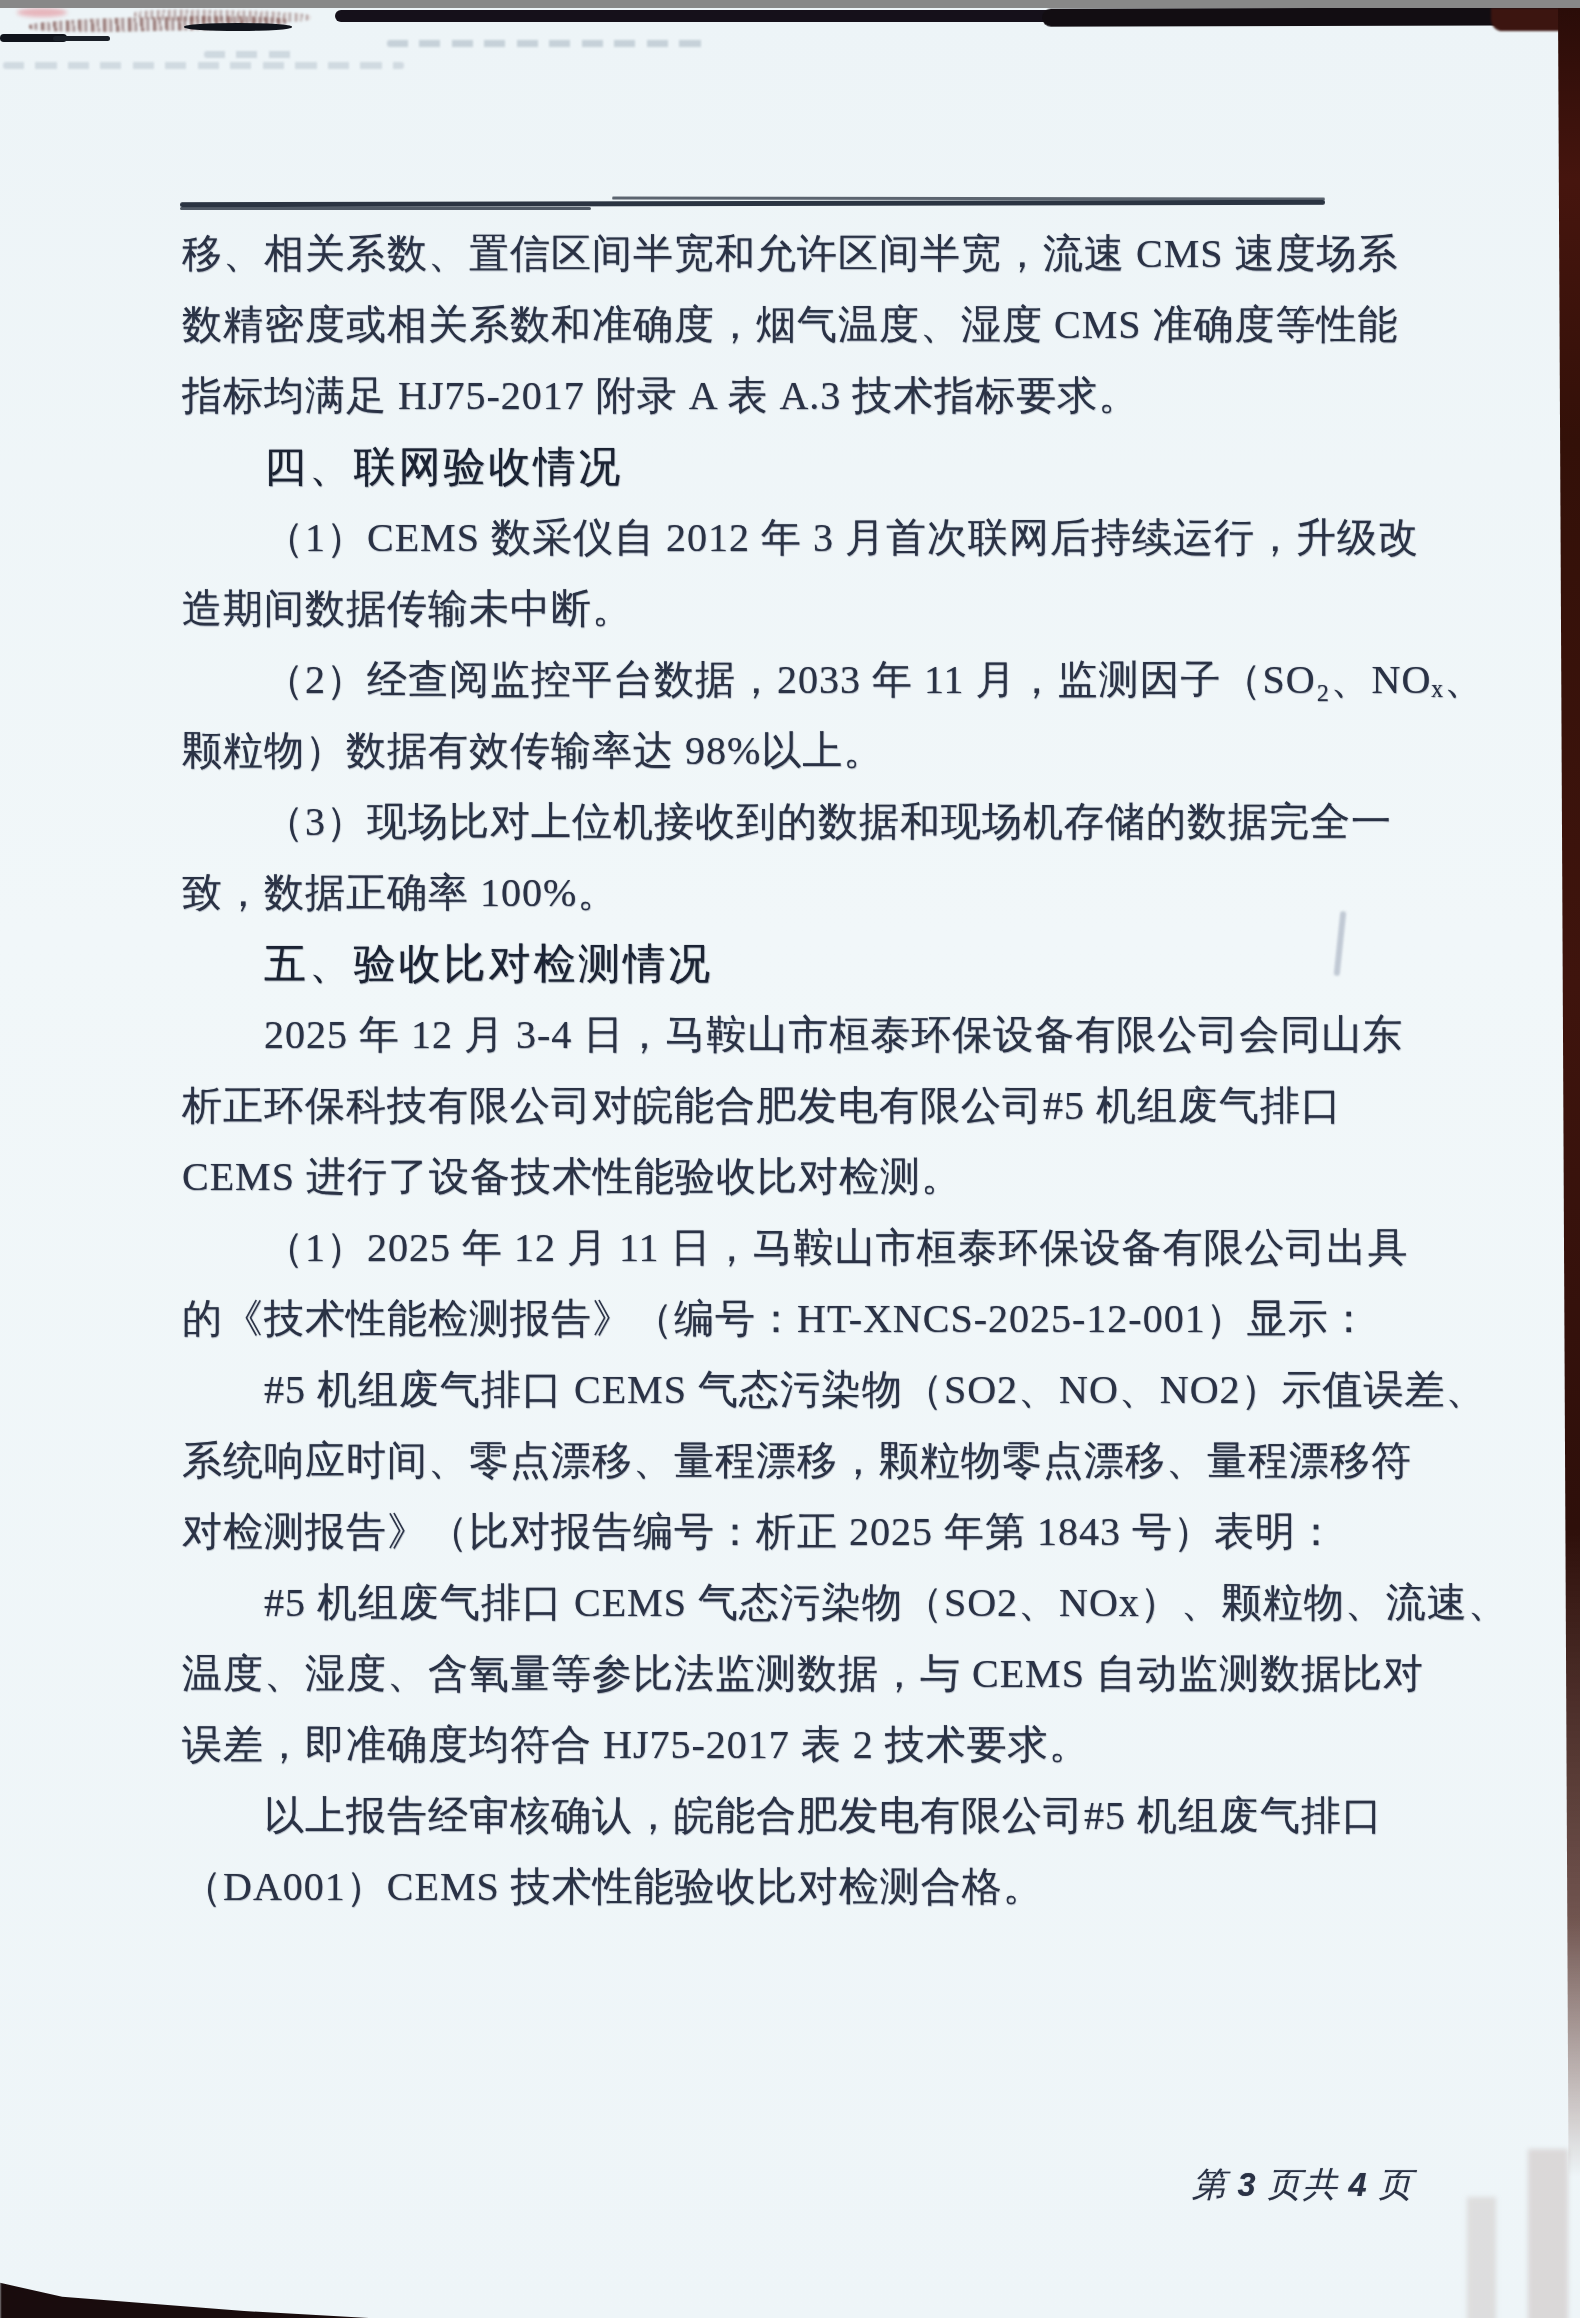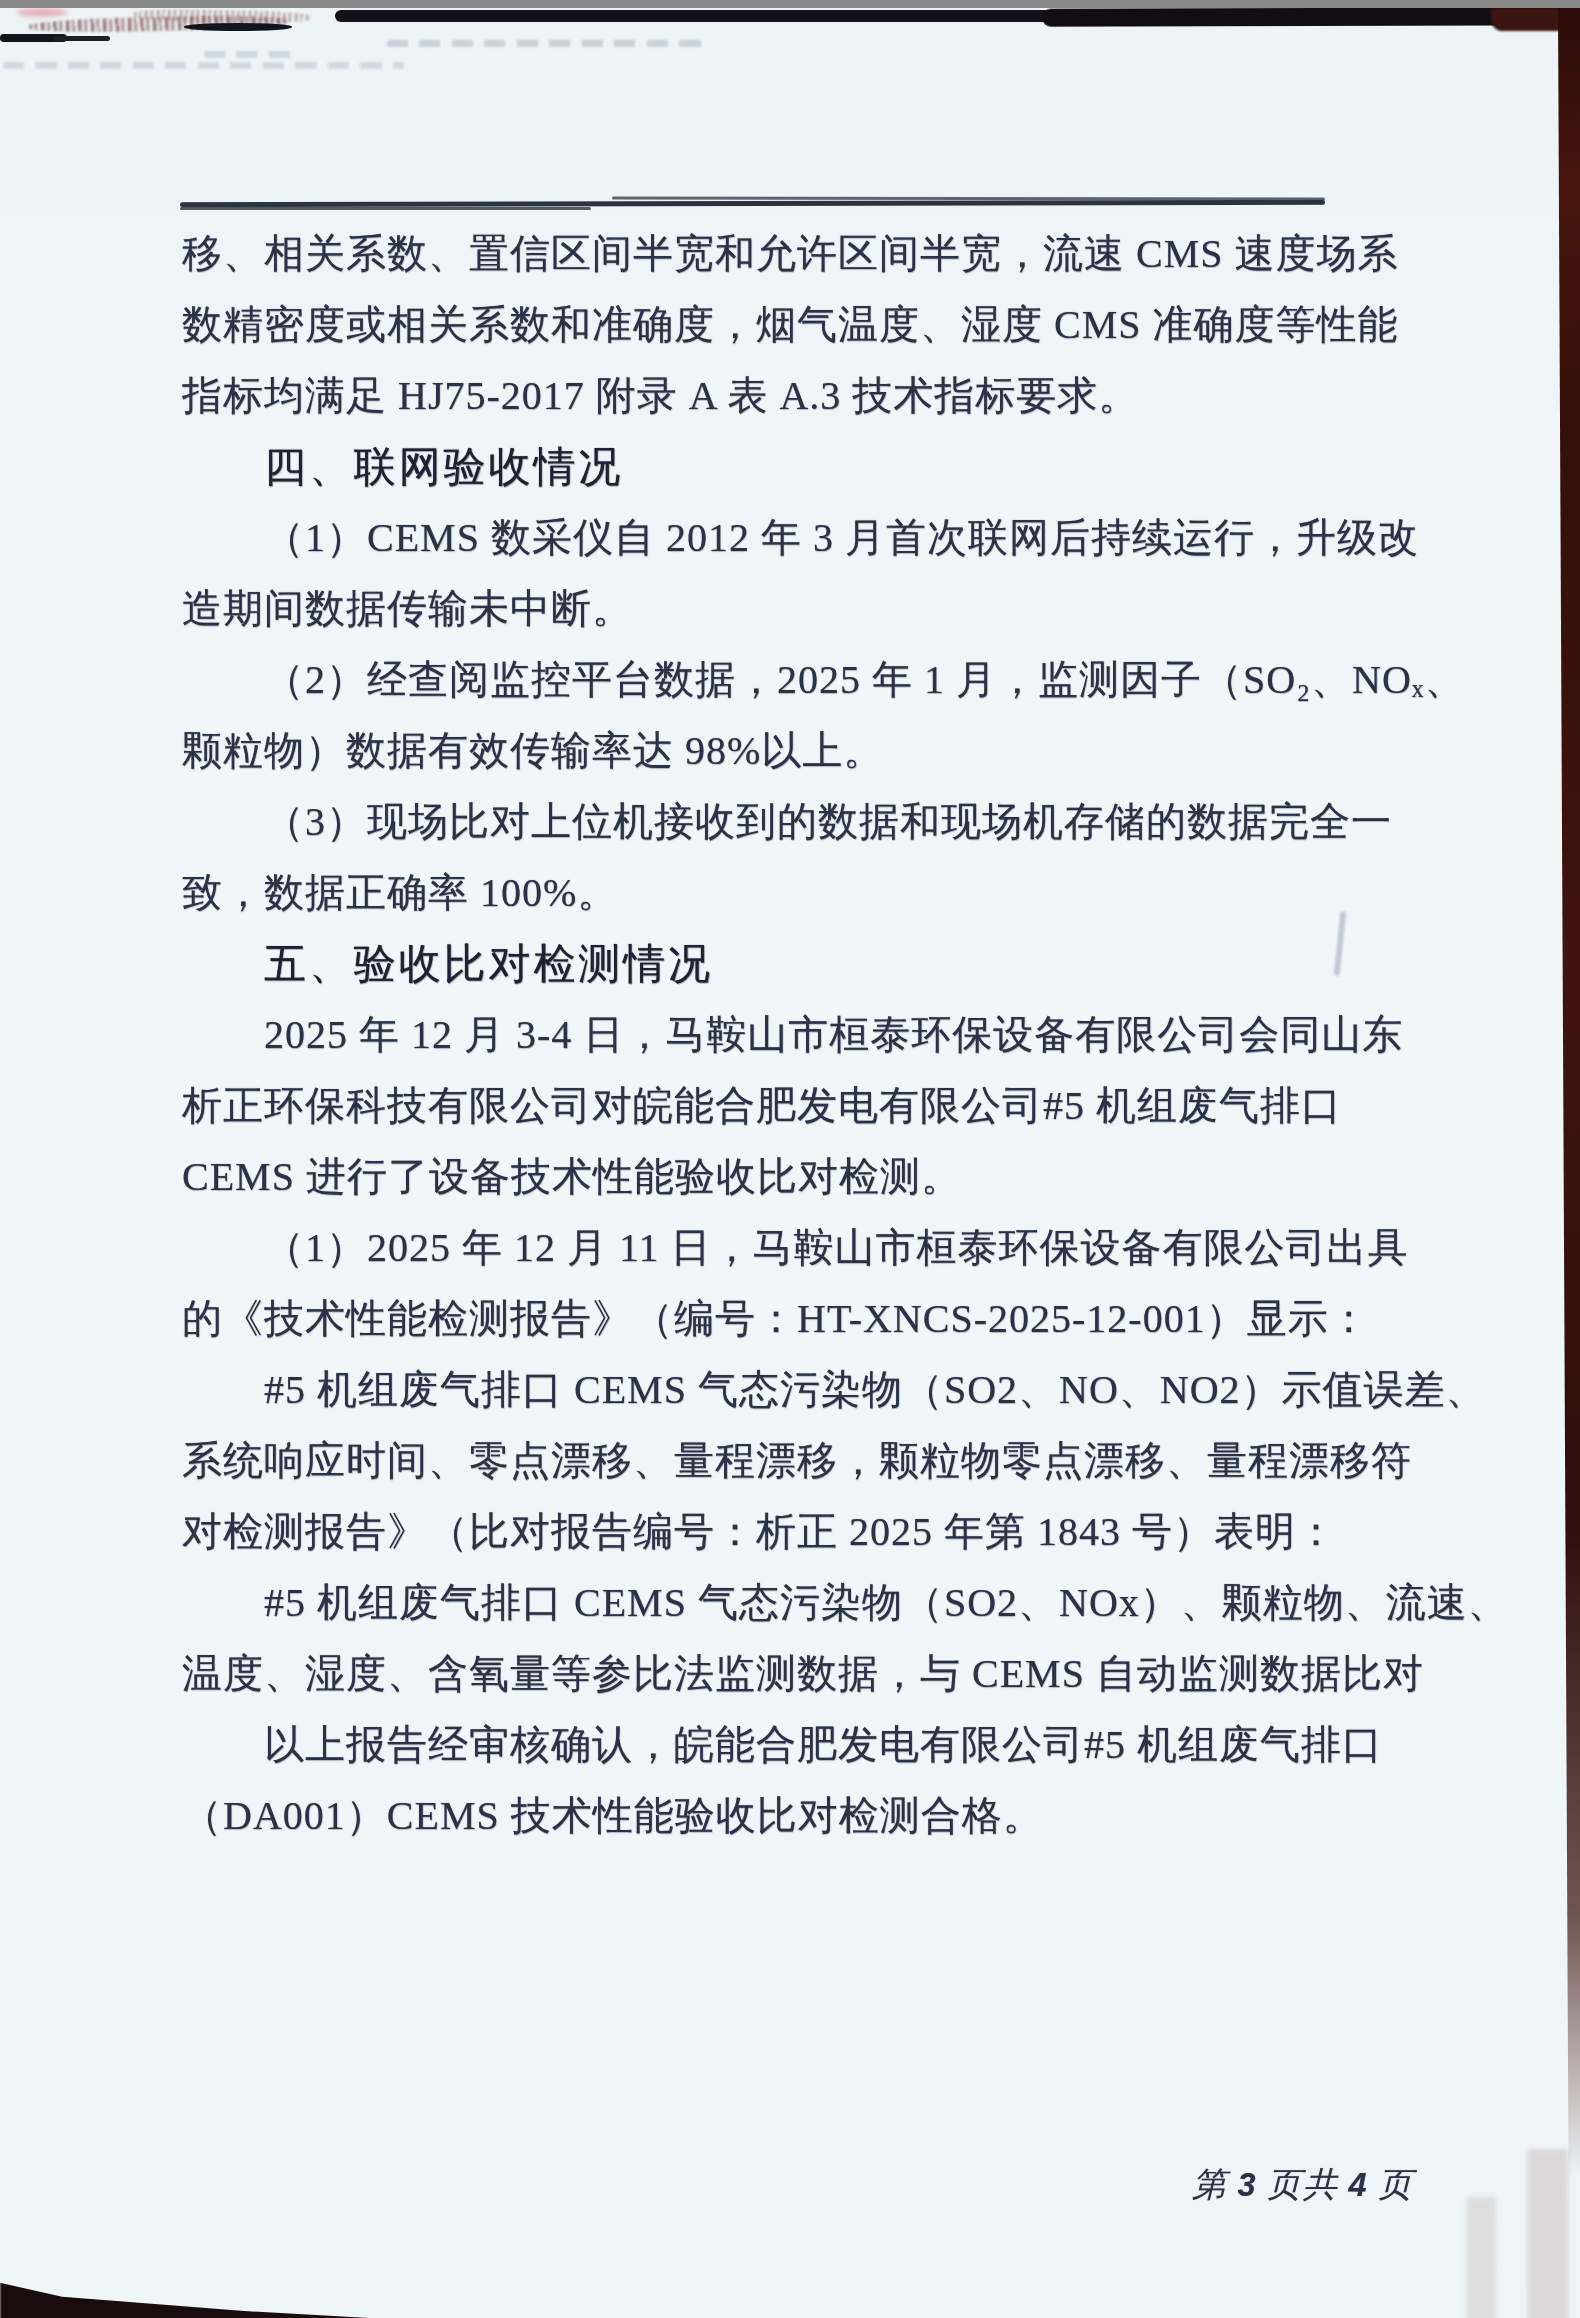--- a/index.html
+++ b/index.html
@@ -110,35 +110,36 @@
   <div class="rule-b"></div>
   <div class="rule-c"></div>
 
   <div class="textblock">
     <div class="line">移、相关系数、置信区间半宽和允许区间半宽，流速 CMS 速度场系</div>
     <div class="line">数精密度或相关系数和准确度，烟气温度、湿度 CMS 准确度等性能</div>
     <div class="line">指标均满足 HJ75-2017 附录 A 表 A.3 技术指标要求。</div>
     <div class="line heading">四、联网验收情况</div>
     <div class="line indent">（1）CEMS 数采仪自 2012 年 3 月首次联网后持续运行，升级改</div>
     <div class="line">造期间数据传输未中断。</div>
-    <div class="line indent">（2）经查阅监控平台数据，2025 年 1 月，监测因子（SO₂、NOₓ、</div>
+    <div class="line indent">（2）经查阅监控平台数据，2033 年 11 月，监测因子（SO₂、NOₓ、</div>
     <div class="line">颗粒物）数据有效传输率达 98%以上。</div>
     <div class="line indent">（3）现场比对上位机接收到的数据和现场机存储的数据完全一</div>
     <div class="line">致，数据正确率 100%。</div>
     <div class="line heading">五、验收比对检测情况</div>
     <div class="line indent">2025 年 12 月 3-4 日，马鞍山市桓泰环保设备有限公司会同山东</div>
     <div class="line">析正环保科技有限公司对皖能合肥发电有限公司#5 机组废气排口</div>
     <div class="line">CEMS 进行了设备技术性能验收比对检测。</div>
     <div class="line indent">（1）2025 年 12 月 11 日，马鞍山市桓泰环保设备有限公司出具</div>
     <div class="line">的《技术性能检测报告》（编号：HT-XNCS-2025-12-001）显示：</div>
     <div class="line indent">#5 机组废气排口 CEMS 气态污染物（SO2、NO、NO2）示值误差、</div>
     <div class="line">系统响应时间、零点漂移、量程漂移，颗粒物零点漂移、量程漂移符</div>
     <div class="line">对检测报告》（比对报告编号：析正 2025 年第 1843 号）表明：</div>
     <div class="line indent">#5 机组废气排口 CEMS 气态污染物（SO2、NOx）、颗粒物、流速、</div>
     <div class="line">温度、湿度、含氧量等参比法监测数据，与 CEMS 自动监测数据比对</div>
+    <div class="line">误差，即准确度均符合 HJ75-2017 表 2 技术要求。</div>
     <div class="line indent">以上报告经审核确认，皖能合肥发电有限公司#5 机组废气排口</div>
     <div class="line">（DA001）CEMS 技术性能验收比对检测合格。</div>
   </div>
 
   <div class="footer">
     <span>第</span><span class="num">3</span><span>页共</span><span class="num">4</span><span>页</span>
   </div>
 
 </div>
 

